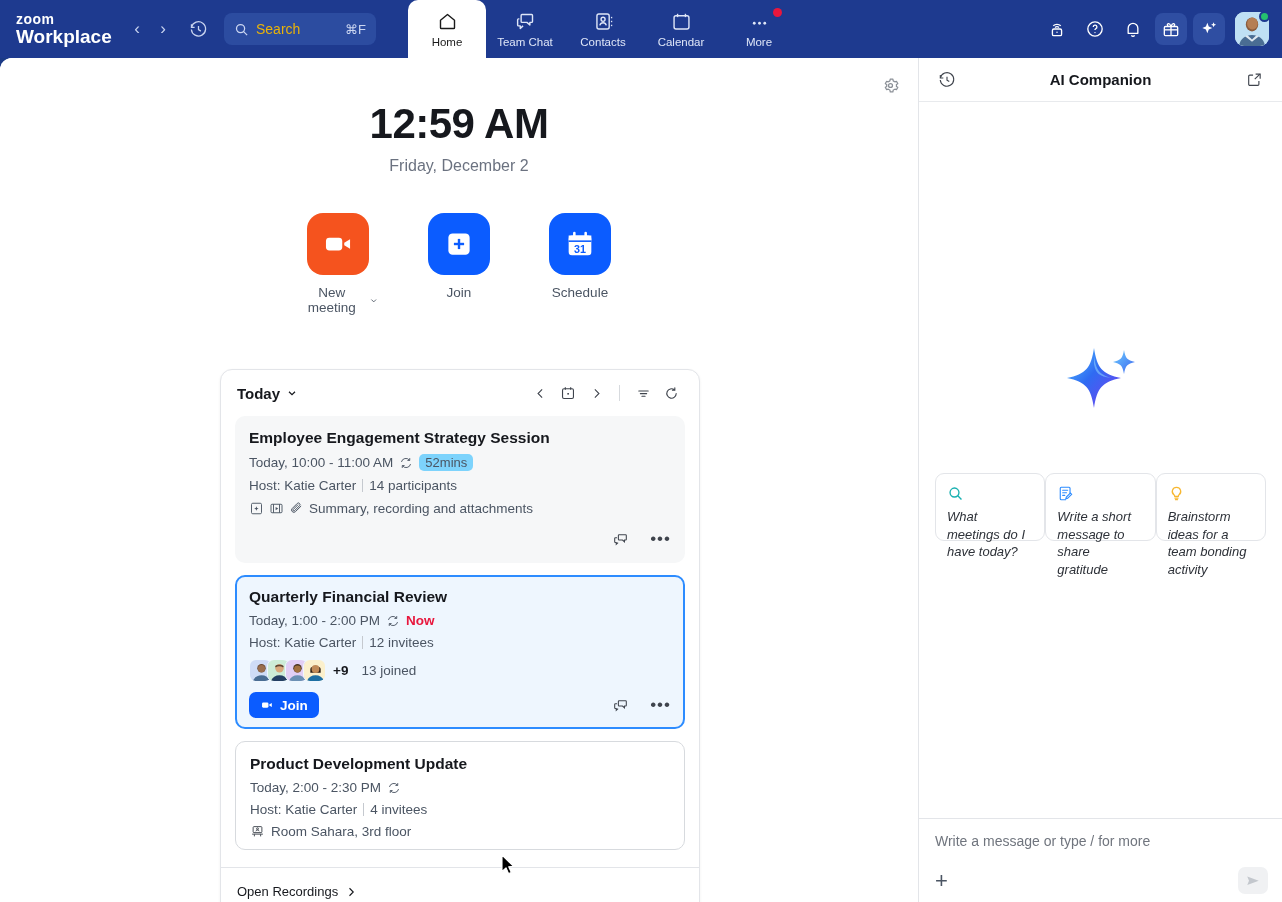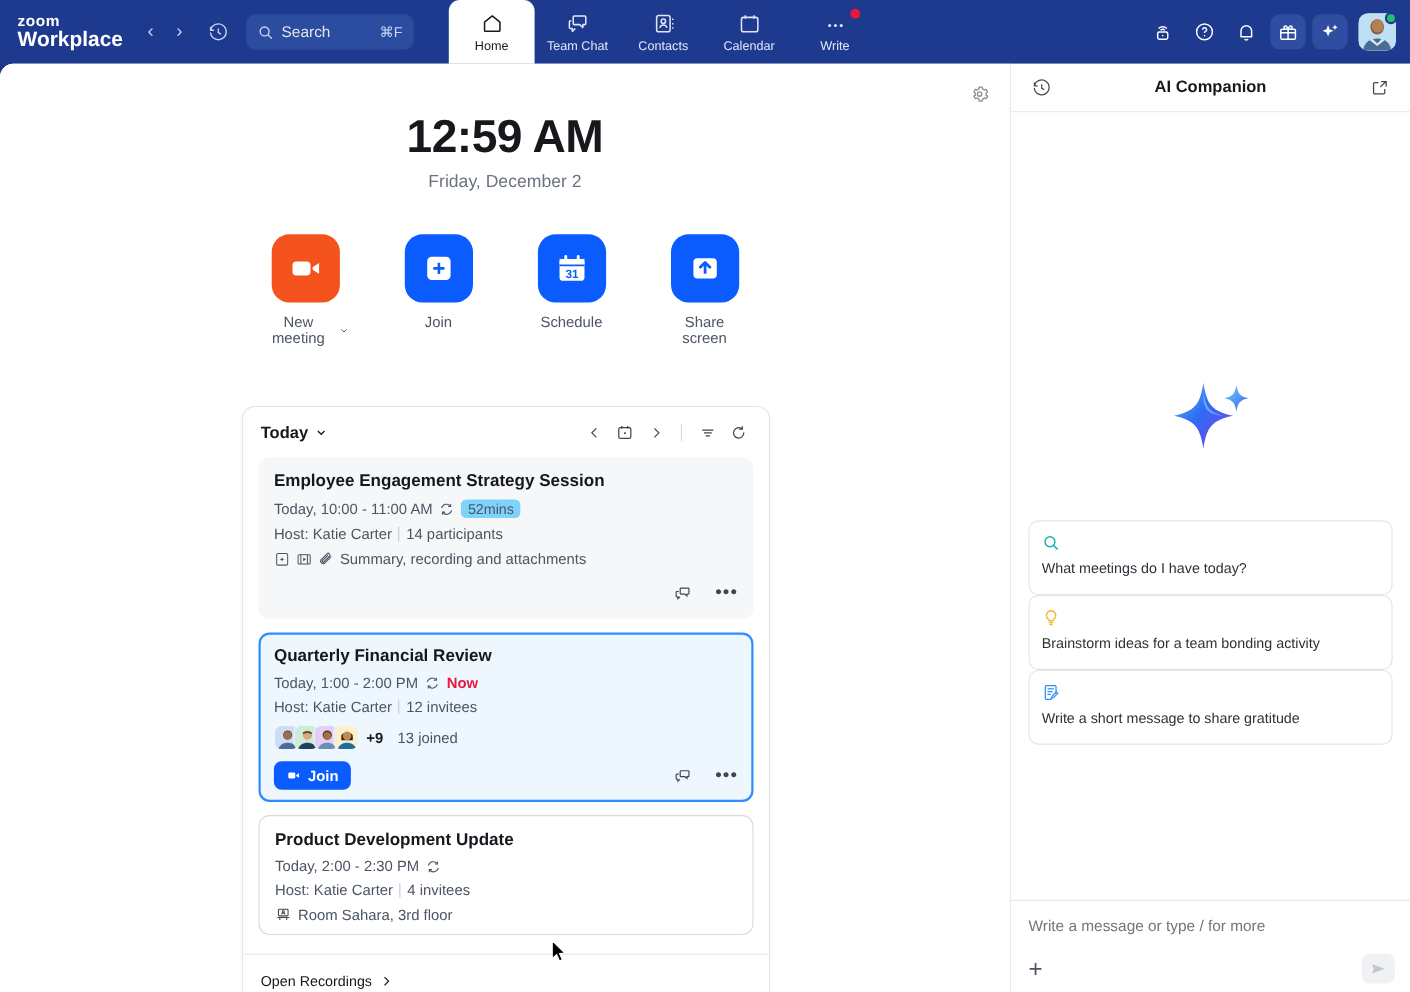--- a/index.html
+++ b/index.html
@@ -31,21 +31,21 @@
     width: 26px; height: 28px; display: flex; align-items: center; justify-content: center;
     color: #c8d3ef; font-size: 17px; cursor: pointer;
   }
   .hist-icon { margin-left: 8px; width: 28px; height: 28px;
     display:flex; align-items:center; justify-content:center; cursor:pointer; }
   .searchbox {
     margin-left: 12px; width: 152px; height: 32px; border-radius: 8px;
     background: #2c4ca0; display: flex; align-items: center; padding: 0 10px;
     cursor: text;
   }
-  .searchbox .s-label { color: #e5e5e5; font-size: 14px; margin-left: 7px; flex: 1; }
+  .searchbox .s-label { color: #eab308; font-size: 14px; margin-left: 7px; flex: 1; }
   .searchbox .s-kbd { color: #ccd7f2; font-size: 13px; }
 
   .tabs { display: flex; align-items: flex-end; height: 58px; margin-left: 32px; }
   .tab {
     width: 78px; height: 58px; display: flex; flex-direction: column;
     align-items: center; justify-content: center; gap: 3px;
     color: #dfe6f8; font-size: 11.5px; cursor: pointer; position: relative;
   }
   .tab.active {
     background: #ffffff; color: #1a1a1a;
@@ -197,21 +197,21 @@
     justify-content: center; cursor: pointer; color: #3f444d; z-index: 1; }
   .ai-ico.right { margin-left: auto; }
 
   .ai-body { flex: 1; position: relative; }
   .ai-logo {
     position: absolute; left: 0; right: 0; top: 242px;
     display: flex; justify-content: center;
   }
   .sugg-grid {
     position: absolute; left: 16px; right: 16px; top: 371px;
-    display: grid; grid-template-columns: 1fr; 
+    display: grid; grid-template-columns: 1fr 1fr 1fr;  font-style: italic;
   }
   .sugg {
     border: 1px solid #e3e5e9; border-radius: 9px; padding: 10px 11px 11px 11px;
     height: 68px; cursor: pointer; background: #fff;
   }
   .sugg .s-ico { height: 19px; display: flex; align-items: center; }
   .sugg .s-txt {
     margin-top: 5px; font-size: 13px; color: #2d3138; line-height: 1.35;
   }
 
@@ -304,21 +304,21 @@
     </div>
     <div class="tab">
       <span class="red-dot"></span>
       <span class="tab-ico">
         <svg width="21" height="21" viewBox="0 0 24 24" fill="#dfe6f8">
           <circle cx="6" cy="14" r="1.6"></circle>
             <circle cx="12" cy="14" r="1.6"></circle>
             <circle cx="18" cy="14" r="1.6"></circle>
           </svg>
       </span>
-      <span>Write</span>
+      <span>More</span>
     </div>
   </div>
 
   <div class="tray">
     <div class="tray-btn">
       <svg width="20" height="20" viewBox="0 0 24 24" fill="none" stroke="#ffffff" stroke-width="1.6">
         <rect x="6.5" y="12" width="11" height="8" rx="1.8"></rect>
           <circle cx="12" cy="16" r="0.9" fill="#fff" stroke="none"></circle>
         <path d="M7.5 8.2a6.4 6.4 0 0 1 9 0"></path>
           <path d="M9.6 10.3a3.4 3.4 0 0 1 4.8 0"></path>
@@ -413,30 +413,20 @@
           <svg width="34" height="34" viewBox="0 0 24 24">
             <rect x="4" y="6" width="16" height="14" rx="2.4" fill="#ffffff"></rect>
             <rect x="4" y="6" width="16" height="3.4" fill="#ffffff"></rect>
             <line x1="8" y1="4.3" x2="8" y2="7.4" stroke="#ffffff" stroke-width="1.8" stroke-linecap="round"></line>
             <line x1="16" y1="4.3" x2="16" y2="7.4" stroke="#ffffff" stroke-width="1.8" stroke-linecap="round"></line>
             <line x1="4" y1="10" x2="20" y2="10" stroke="#0b5cff" stroke-width="1.1"></line>
             <text x="12" y="18.2" font-family="Liberation Sans, sans-serif" font-size="7.6" font-weight="700" fill="#0b5cff" text-anchor="middle">31</text>
             </svg>
         </div>
         <div class="lbl">Schedule</div>
-      </div>
-      <div class="action">
-        <div class="sq" style="background:#0b5cff">
-          <svg width="34" height="34" viewBox="0 0 24 24">
-            <rect x="4.5" y="5.5" width="15" height="13" rx="2.6" fill="#ffffff"></rect>
-            <line x1="12" y1="15.4" x2="12" y2="8.3" stroke="#0b5cff" stroke-width="1.8"></line>
-            <polyline points="8.9,11.3 12,8.2 15.1,11.3" fill="none" stroke="#0b5cff" stroke-width="1.8" stroke-linejoin="round" stroke-linecap="round"></polyline>
-            </svg>
-        </div>
-        <div class="lbl">Share screen</div>
       </div>
     </div>
 
     <div class="panel">
       <div class="panel-head">
         <div class="today-sel">
           <span>Today</span>
           <svg width="12" height="12" viewBox="0 0 24 24" fill="none" stroke="#16181d" stroke-width="2.4">
               <polyline points="6,9.5 12,15.5 18,9.5"></polyline>
             </svg>
@@ -687,39 +677,39 @@
           <div class="s-ico">
             <svg width="17" height="17" viewBox="0 0 24 24" fill="none" stroke="#18b0b0" stroke-width="1.9">
               <circle cx="10.6" cy="10.6" r="6.3"></circle>
                 <line x1="15.3" y1="15.3" x2="20.4" y2="20.4"></line>
               </svg>
           </div>
           <div class="s-txt">What meetings do I have today?</div>
         </div>
         <div class="sugg">
           <div class="s-ico">
-            <svg width="17" height="17" viewBox="0 0 24 24" fill="none" stroke="#f7b731" stroke-width="1.8" stroke-linecap="round">
-                <path d="M12 3.2a5.9 5.9 0 0 1 3.6 10.6c-.7.6-1.1 1.3-1.1 2.1h-5c0-.8-.4-1.5-1.1-2.1A5.9 5.9 0 0 1 12 3.2z"></path>
-                 <line x1="9.8" y1="18.4" x2="14.2" y2="18.4"></line>
-                <line x1="10.6" y1="20.8" x2="13.4" y2="20.8"></line>
-              </svg>
-          </div>
-          <div class="s-txt">Brainstorm ideas for a team bonding activity</div>
-        </div>
-        <div class="sugg">
-          <div class="s-ico">
             <svg width="17" height="17" viewBox="0 0 24 24" fill="none" stroke="#2d8cff" stroke-width="1.6" stroke-linecap="round">
                 <path d="M18.4 11.2V4.6a1.4 1.4 0 0 0-1.4-1.4H6a1.4 1.4 0 0 0-1.4 1.4v14.8A1.4 1.4 0 0 0 6 20.8h6"></path>
                  <line x1="8" y1="7.4" x2="15" y2="7.4"></line>
                 <line x1="8" y1="11" x2="13.4" y2="11"></line>
                  <line x1="8" y1="14.6" x2="11" y2="14.6"></line>
                  <path d="M20.6 13.2 15 18.8l-2.6.8.8-2.6 5.6-5.6z"></path>
               </svg>
           </div>
           <div class="s-txt">Write a short message to share gratitude</div>
+        </div>
+        <div class="sugg">
+          <div class="s-ico">
+            <svg width="17" height="17" viewBox="0 0 24 24" fill="none" stroke="#f7b731" stroke-width="1.8" stroke-linecap="round">
+                <path d="M12 3.2a5.9 5.9 0 0 1 3.6 10.6c-.7.6-1.1 1.3-1.1 2.1h-5c0-.8-.4-1.5-1.1-2.1A5.9 5.9 0 0 1 12 3.2z"></path>
+                 <line x1="9.8" y1="18.4" x2="14.2" y2="18.4"></line>
+                <line x1="10.6" y1="20.8" x2="13.4" y2="20.8"></line>
+              </svg>
+          </div>
+          <div class="s-txt">Brainstorm ideas for a team bonding activity</div>
         </div>
       </div>
     </div>
 
     <div class="composer">
       <div class="ph">Write a message or type / for more</div>
       <div class="plus">+</div>
       <div class="send">
         <svg width="16" height="16" viewBox="0 0 24 24" fill="#c3c7cd">
           <path d="M3.4 5.2 20.6 11.6 3.4 18 6 11.6z"></path>

